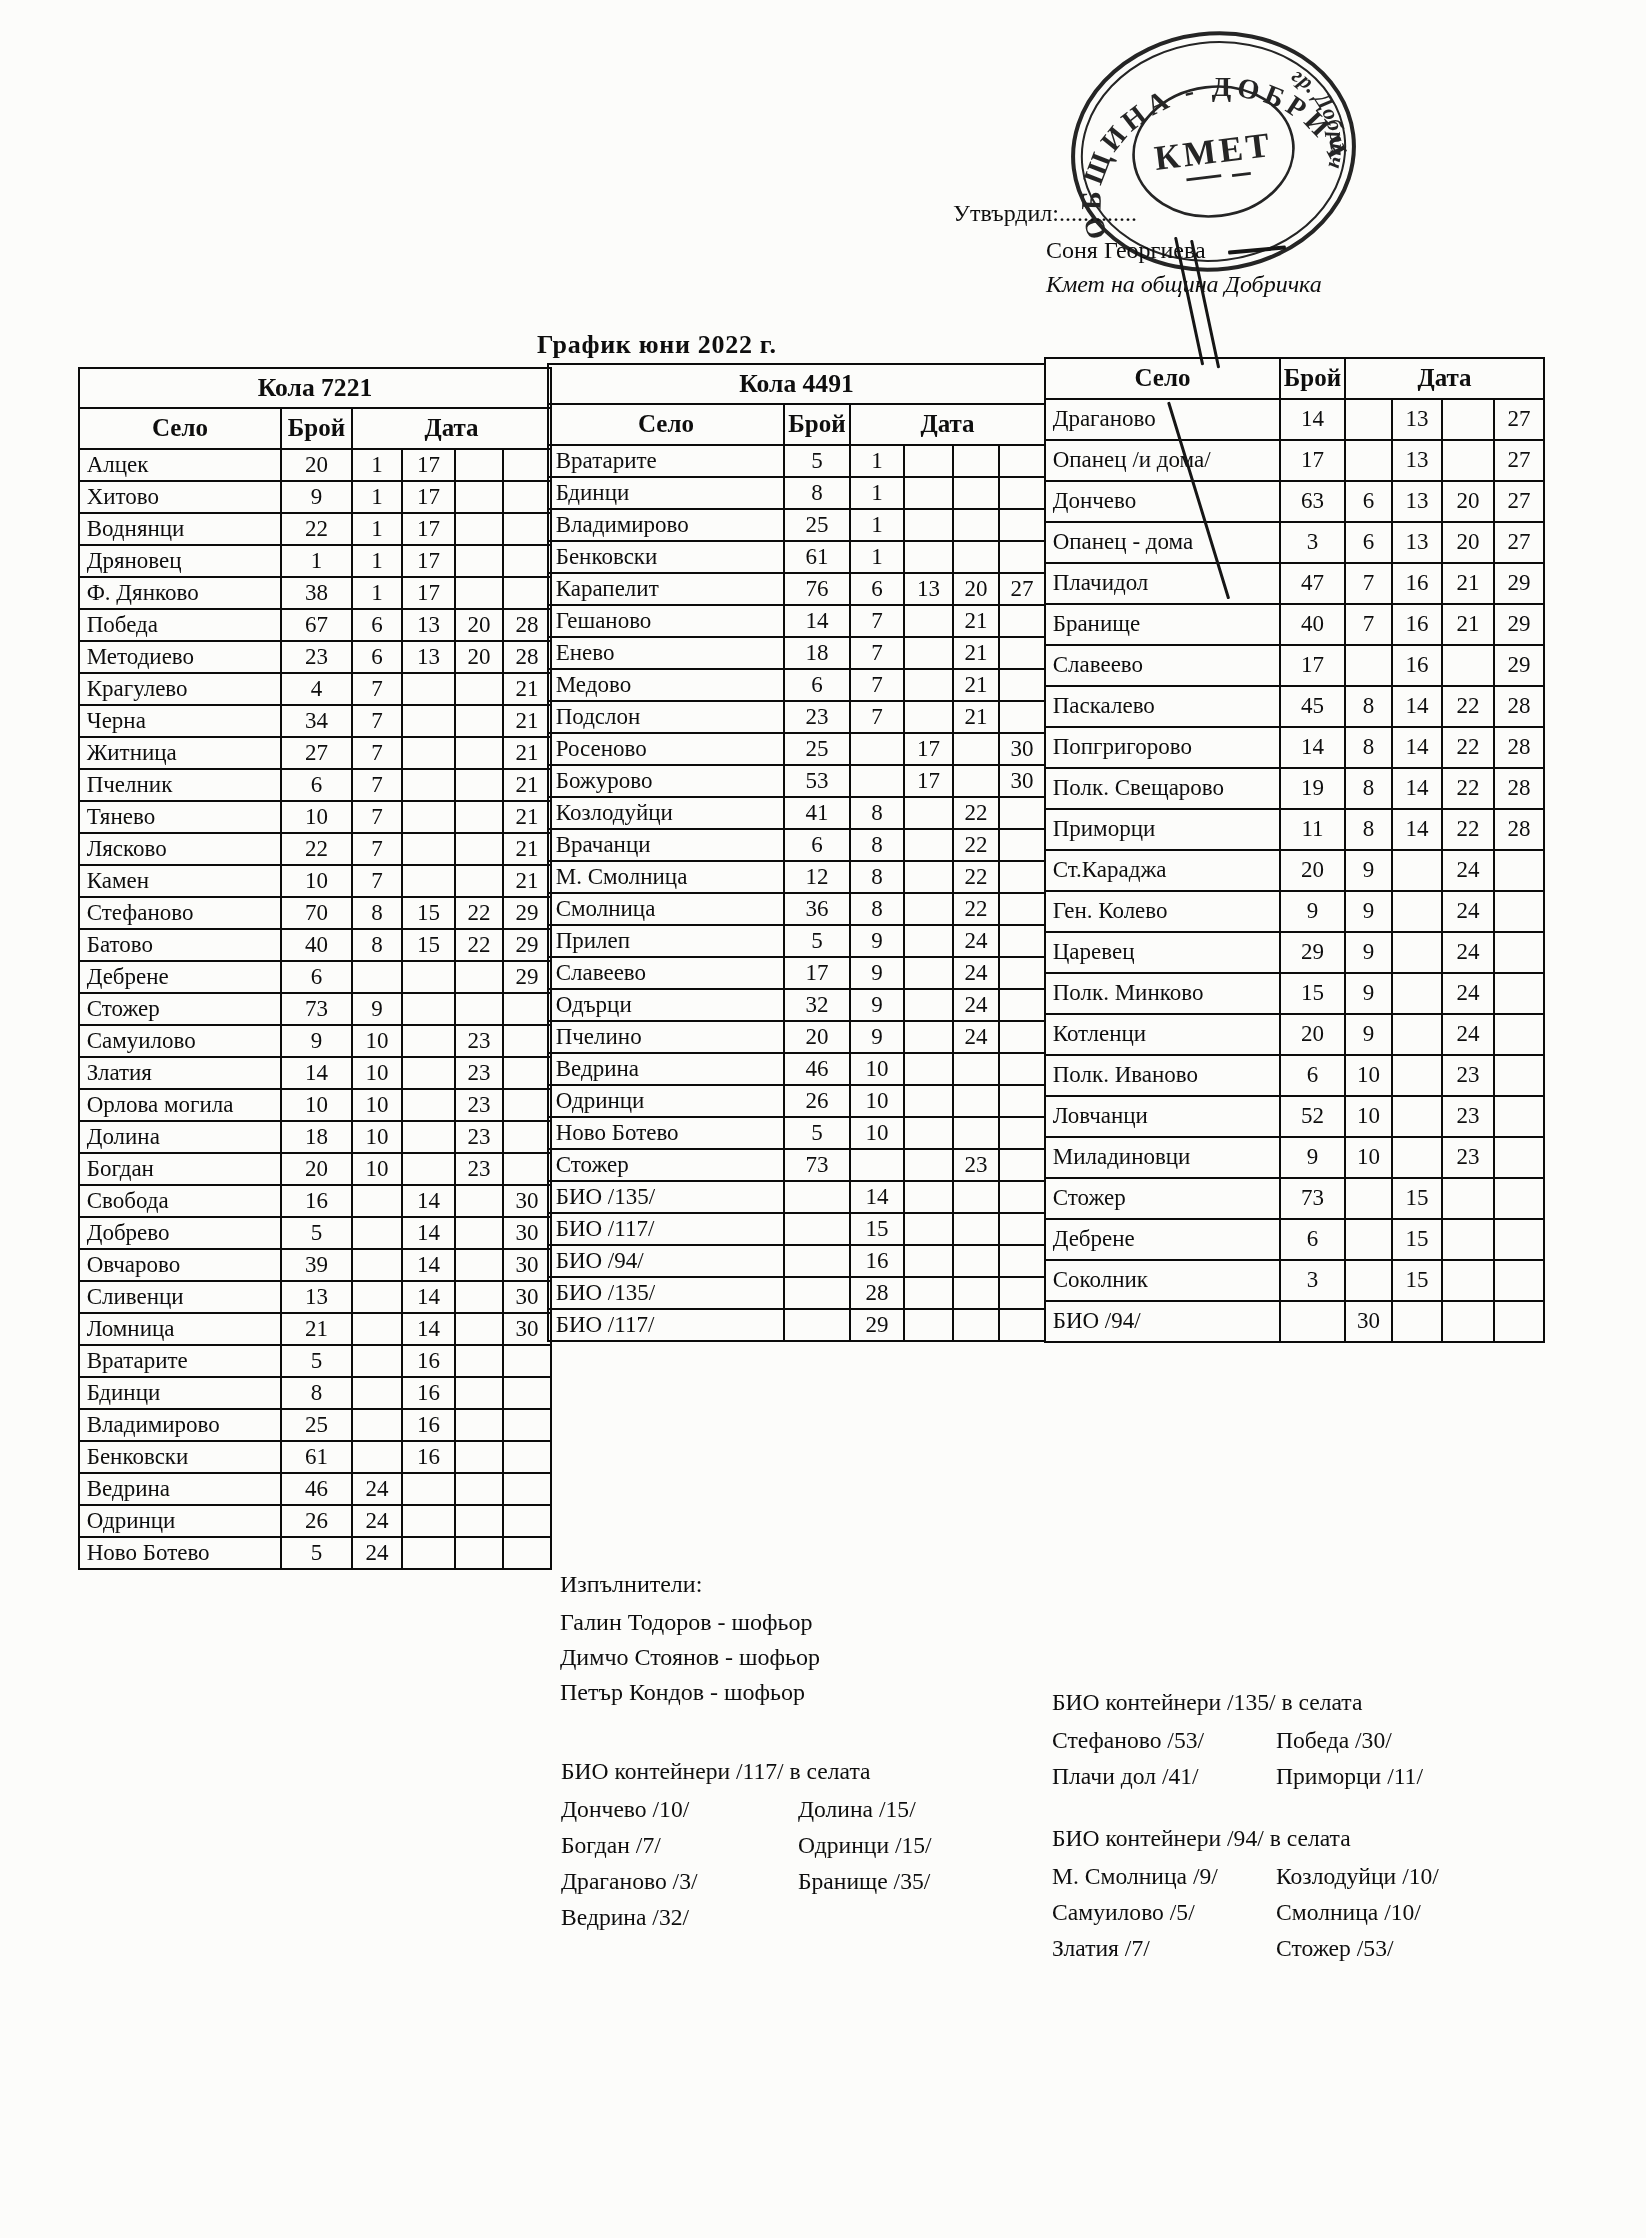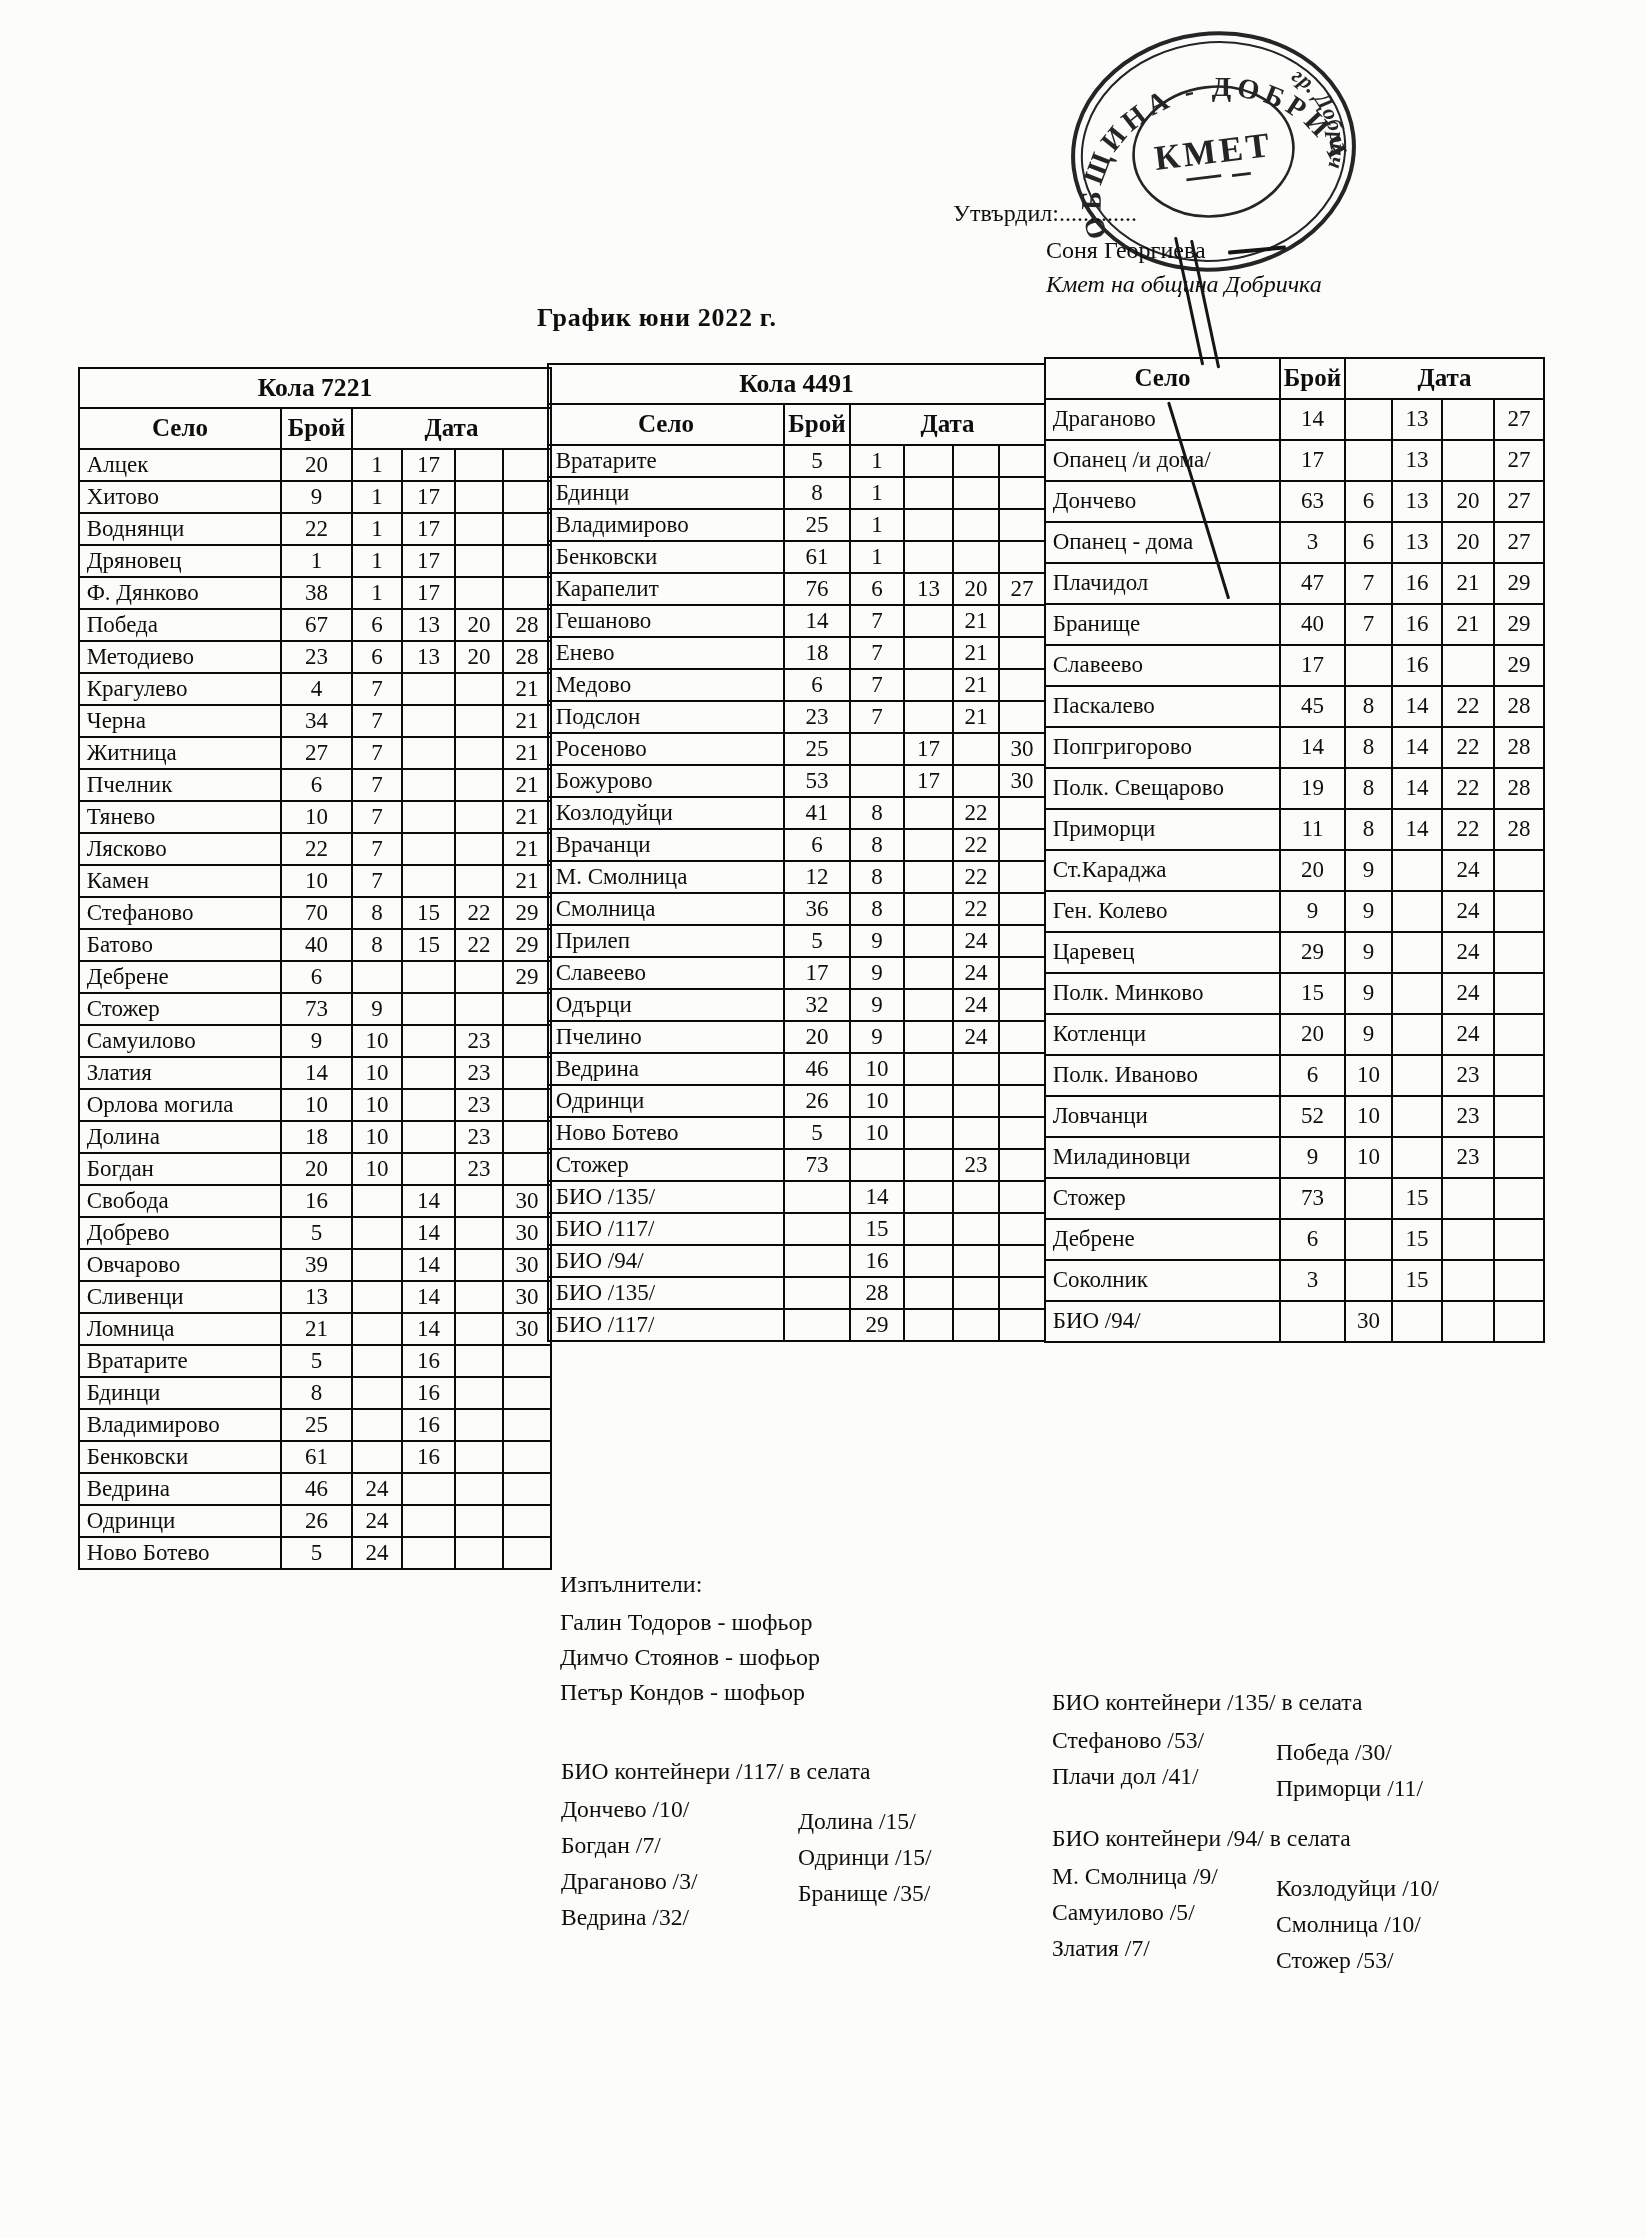--- a/index.html
+++ b/index.html
@@ -4,21 +4,21 @@
 <style>
   html,body{margin:0;padding:0;}
   body{
     width:1646px;height:2239px;position:relative;
     background:#fcfcfa;color:#0e0e0e;
     font-family:"Liberation Serif", serif;
     overflow:hidden;
   }
   .abs{position:absolute;}
   
-  .doc-title{font-size:26px;font-weight:bold;letter-spacing:0.7px;}
+  .doc-title{font-size:26px;font-weight:bold;letter-spacing:0.7px;margin-top:27px;}
   .approve-label{font-size:24px;}
   .approve-name{font-size:24px;}
   .approve-role{font-size:24px;font-style:italic;}
   
   .stamp{opacity:.93;transform:rotate(-7deg);}
   
   table.doc{border-collapse:collapse;table-layout:fixed;position:absolute;background:transparent;}
   table.doc th, table.doc td{
     border:2px solid #0b0b0b;padding:0;overflow:hidden;white-space:nowrap;
     font-size:23px;line-height:1.05;
@@ -32,21 +32,21 @@
   table.t3 tbody tr{height:41px;}
   
   .stroke{position:absolute;background:#161616;border-radius:1.3px;}
   
   .performers{font-size:24px;}
   .performers .head{height:38px;}
   .perf-item{height:35px;}
   .bio{font-size:23.6px;}
   .bio-title{height:38px;}
   .bio-row{position:relative;height:36px;}
-  .bio-row .right{position:absolute;top:12px;}
+  .bio-row .right{position:absolute;top:0;}
 </style>
 </head>
 <body>
 
 <svg class="abs stamp" style="left:1062px;top:20px;" width="303" height="263" viewBox="0 0 450 390">
   <g fill="none" stroke="#151515">
     <ellipse cx="225" cy="195" rx="209" ry="175" stroke-width="6"></ellipse>
     <ellipse cx="225" cy="195" rx="196" ry="162" stroke-width="3"></ellipse>
     <ellipse cx="225" cy="195" rx="119" ry="96" stroke-width="4"></ellipse>
   </g>

